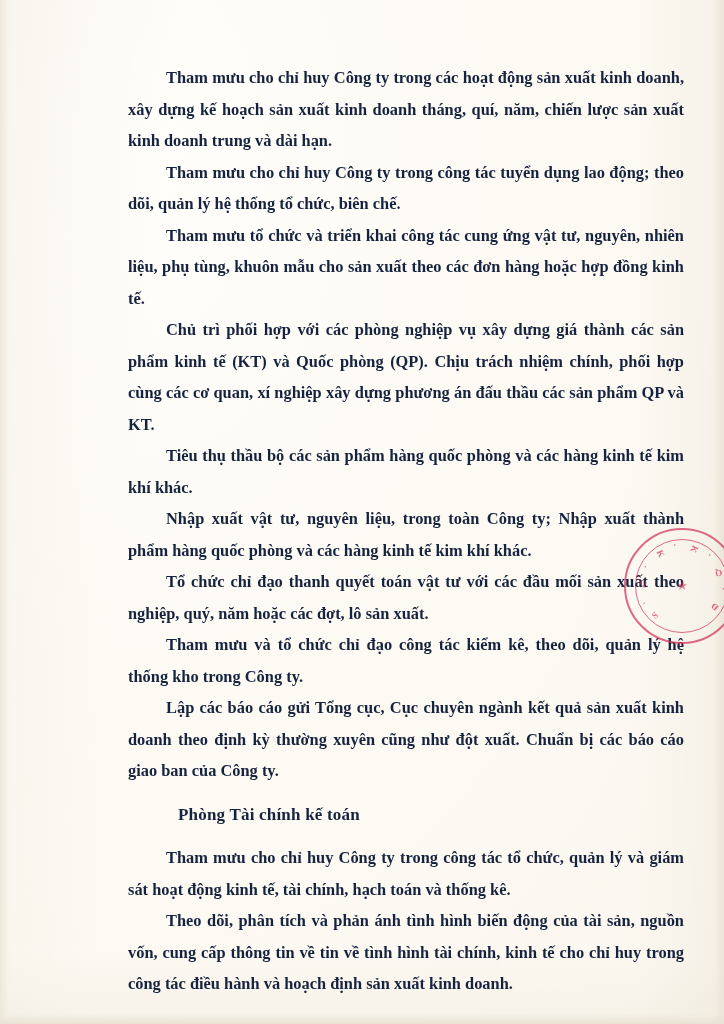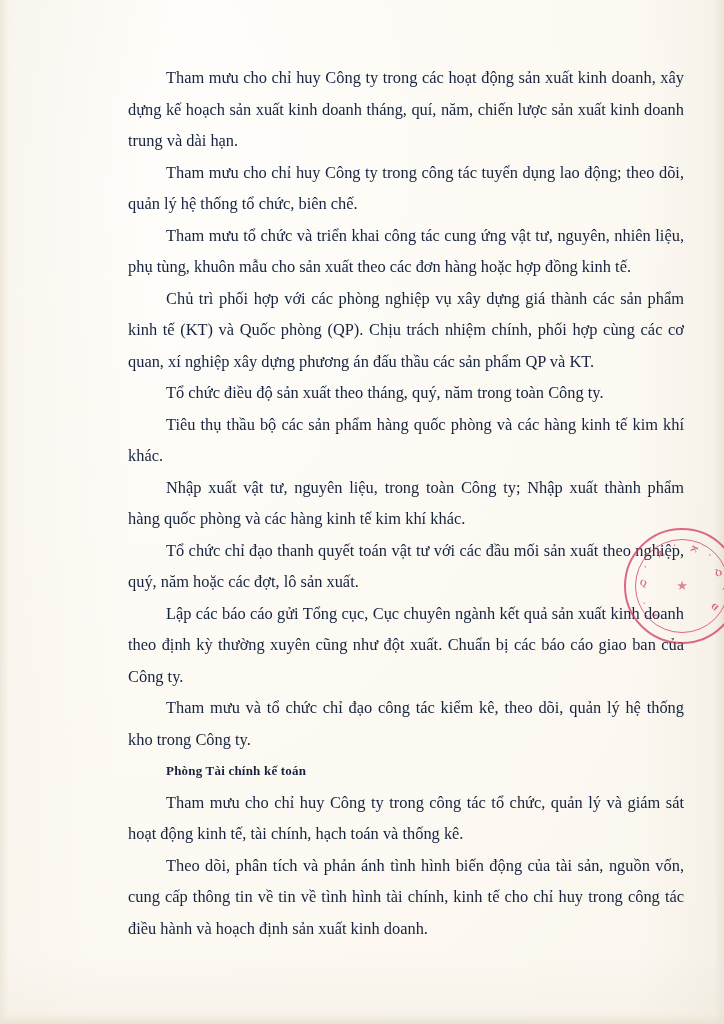--- a/index.html
+++ b/index.html
@@ -56,26 +56,27 @@
     color: #16233f;
     font-size: 16.4px;
     line-height: 31.5px;
     text-align: justify;
     text-justify: inter-word;
   }
   .para {
     margin: 0 0 0 0;
     text-indent: 38px;
     text-align: justify;
+    font-weight: bold;
   }
   .heading {
-    margin: 0;
+    margin: 12px;
     text-indent: 38px;
     font-weight: bold;
-    font-size: 13px;
+    font-size: 17px;
     letter-spacing: 0.2px;
   }
 
   
   .seal {
     position: absolute;
     right: -16px;
     top: 528px;
     width: 112px;
     height: 112px;
@@ -126,26 +127,25 @@
   <div class="edge-left"></div>
   <div class="edge-right"></div>
   <div class="edge-bottom"></div>
   <div class="scan-noise"></div>
 
   <div class="doc-body">
     <p class="para">Tham mưu cho chỉ huy Công ty trong các hoạt động sản xuất kinh doanh, xây dựng kế hoạch sản xuất kinh doanh tháng, quí, năm, chiến lược sản xuất kinh doanh trung và dài hạn.</p>
     <p class="para">Tham mưu cho chỉ huy Công ty trong công tác tuyển dụng lao động; theo dõi, quản lý hệ thống tổ chức, biên chế.</p>
     <p class="para">Tham mưu tổ chức và triển khai công tác cung ứng vật tư, nguyên, nhiên liệu, phụ tùng, khuôn mẫu cho sản xuất theo các đơn hàng hoặc hợp đồng kinh tế.</p>
     <p class="para">Chủ trì phối hợp với các phòng nghiệp vụ xây dựng giá thành các sản phẩm kinh tế (KT) và Quốc phòng (QP). Chịu trách nhiệm chính, phối hợp cùng các cơ quan, xí nghiệp xây dựng phương án đấu thầu các sản phẩm QP và KT.</p>
-    <p class="para">Tổ chức điều độ sản xuất theo tháng, quý, năm trong toàn Công ty.</p>
     <p class="para">Tiêu thụ thầu bộ các sản phẩm hàng quốc phòng và các hàng kinh tế kim khí khác.</p>
     <p class="para">Nhập xuất vật tư, nguyên liệu, trong toàn Công ty; Nhập xuất thành phẩm hàng quốc phòng và các hàng kinh tế kim khí khác.</p>
     <p class="para">Tổ chức chỉ đạo thanh quyết toán vật tư với các đầu mối sản xuất theo nghiệp, quý, năm hoặc các đợt, lô sản xuất.</p>
+    <p class="para">Tham mưu và tổ chức chỉ đạo công tác kiểm kê, theo dõi, quản lý hệ thống kho trong Công ty.</p>
     <p class="para">Lập các báo cáo gửi Tổng cục, Cục chuyên ngành kết quả sản xuất kinh doanh theo định kỳ thường xuyên cũng như đột xuất. Chuẩn bị các báo cáo giao ban  của Công ty.</p>
-    <p class="para">Tham mưu và tổ chức chỉ đạo công tác kiểm kê, theo dõi, quản lý hệ thống kho trong Công ty.</p>
     <p class="heading">Phòng Tài chính kế toán</p>
     <p class="para">Tham mưu cho chỉ huy Công ty trong công tác tổ chức, quản lý và giám sát hoạt động kinh tế, tài chính, hạch toán và thống kê.</p>
     <p class="para">Theo dõi, phân tích và phản ánh tình hình biến động của tài sản, nguồn vốn, cung cấp thông tin về tin về tình hình tài chính, kinh tế cho chỉ huy trong công tác điều hành và hoạch định sản xuất kinh doanh.</p>
   </div>
 
   <div class="seal">
     <div class="seal-text" id="seal-ring">
         <span style="transform: rotate(-130deg) translate(0px, -42px) rotate(90deg);">S</span>
         <span style="transform: rotate(-104deg) translate(0px, -42px) rotate(90deg);">.</span>
         <span style="transform: rotate(-78deg) translate(0px, -42px) rotate(90deg);">Q</span>

